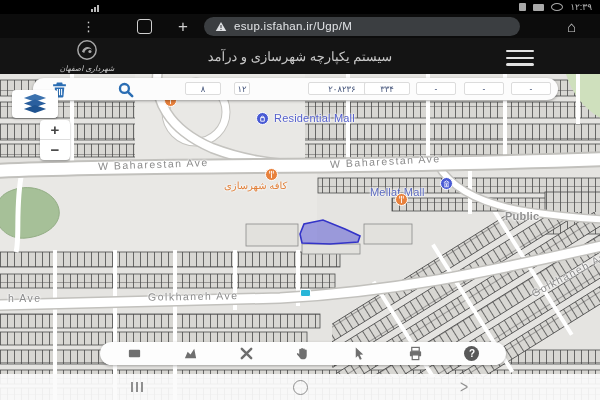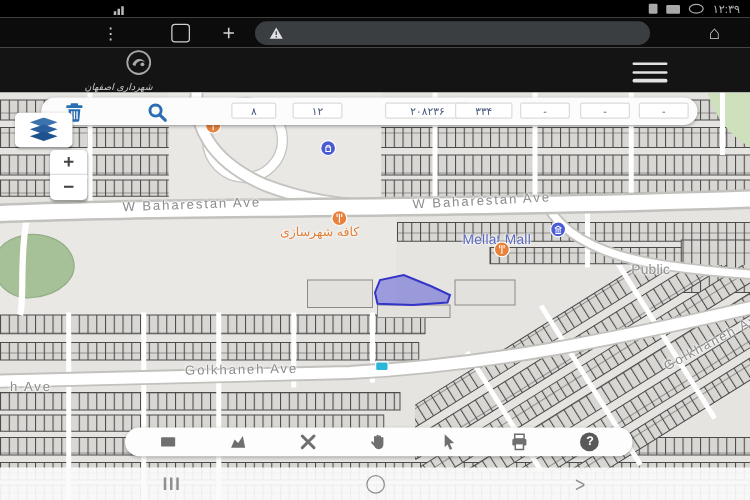--- a/index.html
+++ b/index.html
@@ -26,21 +26,21 @@
   .menu-dots{margin-left:82px;font-size:13px;color:#cfcfcf;line-height:1;}
   .tabbox{margin-left:42px;width:13px;height:13px;border:1.6px solid #cfcfcf;border-radius:3px;}
   .newtab{margin-left:26px;font-size:17px;color:#cfcfcf;line-height:1;font-weight:400;}
   .addr{margin-left:16px;width:316px;height:19px;background:#3b3e41;border-radius:10px;
     display:flex;align-items:center;gap:7px;padding:0 11px;box-sizing:border-box;}
   .addr .url{color:#e3e5e8;font-size:11.5px;letter-spacing:.3px;white-space:nowrap;overflow:hidden;}
   .homeic{margin-left:auto;margin-right:24px;font-size:15px;color:#cfcfcf;line-height:1;}
 
   
   .header{position:absolute;top:38px;left:0;right:0;height:36px;background:#141414;}
-  .logo{position:absolute;left:52px;top:1px;width:70px;text-align:right;color:#bdbdbd;}
+  .logo{position:absolute;left:52px;top:1px;width:70px;text-align:center;color:#bdbdbd;}
   .logo .cap{font-size:7.5px;font-style:italic;color:#c9c9c9;margin-top:-1px;white-space:nowrap;}
   .apptitle{position:absolute;left:0;right:0;top:11px;text-align:center;color:#c8c8c8;
     font-size:13px;direction:rtl;}
   .hamb{position:absolute;right:66px;top:12px;width:28px;}
   .hamb i{display:block;height:2.4px;background:#e2e2e2;border-radius:2px;margin-bottom:4.2px;}
 
   
   .map{position:absolute;top:74px;left:0;right:0;bottom:0;background:#e5e4e1;overflow:hidden;}
   .map svg.base{position:absolute;left:0;top:0;}
 
@@ -117,33 +117,35 @@
   <div class="browser">
     <span class="menu-dots">⋮</span>
     <span class="tabbox"></span>
     <span class="newtab">+</span>
     <div class="addr">
       <svg width="12" height="11" viewBox="0 0 16 14">
         <path d="M8,1 L15,13 H1 Z" fill="#dfe1e4"></path>
         <rect x="7.3" y="5" width="1.4" height="4" fill="#3b3e41"></rect>
         <rect x="7.3" y="10.2" width="1.4" height="1.5" fill="#3b3e41"></rect>
       </svg>
+      <span class="url">esup.isfahan.ir/Ugp/M</span>
     </div>
     <span class="homeic">⌂</span>
   </div>
 
   <div class="header">
     <div class="logo">
       <svg width="22" height="22" viewBox="0 0 24 24">
         <circle cx="12" cy="12" r="10" fill="none" stroke="#a8a8a8" stroke-width="1.6"></circle>
         <path d="M6.5,14 C8.5,7.5 15.5,7.5 17.5,12 C15.5,9.8 10,10 9,15.2 Z" fill="#a8a8a8"></path>
         <circle cx="15.2" cy="13.6" r="1.7" fill="#a8a8a8"></circle>
       </svg>
       <div class="cap">شهرداری اصفهان</div>
     </div>
+    <div class="apptitle">سیستم یکپارچه شهرسازی و درآمد</div>
     <div class="hamb">
         <i></i>
         <i></i>
         <i></i>
       </div>
   </div>
 
   <div class="map">
     <svg class="base" width="600" height="326" viewBox="0 0 600 326">
       <defs>
@@ -227,33 +229,34 @@
         <rect x="302" y="170" width="58" height="10"></rect>
       </g>
 
       <path d="M300,160 L304,150 L323,146 L345,155 L360,162 L358,168 L330,170 L302,169 Z" fill="rgba(62,62,210,0.45)" stroke="#3434c8" stroke-width="1.6"></path>
     </svg>
 
     <div class="mlabel" style="left:98px;top:84px;transform:rotate(-2deg);">W Baharestan Ave</div>
     <div class="mlabel" style="left:330px;top:81px;transform:rotate(-3deg);">W Baharestan Ave</div>
     <div class="mlabel" style="left:148px;top:216px;transform:rotate(-1deg);">Golkhaneh Ave</div>
     <div class="mlabel" style="left:532px;top:214px;transform:rotate(-28deg);transform-origin:0 50%;">Golkhaneh Ave</div>
-    <div class="mlabel" style="left:8px;top:230px;">h Ave</div>
-    <div class="poilabel" style="left:505px;top:136px;color:#8f8f8f;font-size:11px;">Public</div>
+    <div class="mlabel" style="left:8px;top:218px;">h Ave</div>
+    <div class="poilabel" style="left:505px;top:136px;color:#8f8f8f;font-size:11px;font-weight:bold;">Public</div>
 
     <div class="poi orange" style="left:164px;top:20px;">
       <svg width="9" height="9" viewBox="0 0 10 10">
           <path d="M3,1 V4 M5,1 V4 M7,1 V4 M5,4 V9" stroke="#fff" stroke-width="1" fill="none"></path>
         </svg>
     </div>
     <div class="poi blue" style="left:256px;top:38px;">
       <svg width="9" height="9" viewBox="0 0 10 10">
           <path d="M3,4 h4 v4 h-4 Z M3.6,4 a1.4,1.6 0 0 1 2.8,0" stroke="#fff" stroke-width="1" fill="none"></path>
         </svg>
     </div>
+    <div class="poilabel" style="left:274px;top:38px;color:#5560cc;font-size:11px;">Residential Mall</div>
 
     <div class="poi orange" style="left:265px;top:94px;">
       <svg width="9" height="9" viewBox="0 0 10 10">
           <path d="M3,1 V4 M5,1 V4 M7,1 V4 M5,4 V9" stroke="#fff" stroke-width="1" fill="none"></path>
         </svg>
     </div>
     <div class="poilabel" style="left:224px;top:106px;color:#e0813c;font-size:10px;direction:rtl;">کافه شهرسازی</div>
 
     <div class="poilabel" style="left:370px;top:112px;color:#5b6abf;font-size:11px;">Mellat Mall</div>
     <div class="poi blue" style="left:440px;top:103px;">
@@ -277,21 +280,21 @@
           <path d="M6,7.5 V13.5 M8,7.5 V13.5 M10,7.5 V13.5" stroke="#fff" stroke-width="1"></path>
         </svg>
       </span>
       <span class="icbtn" style="left:84px;">
         <svg width="17" height="17" viewBox="0 0 16 16">
           <circle cx="7" cy="7" r="4.2" fill="none" stroke="#2a6db3" stroke-width="2.2"></circle>
           <path d="M10.2,10.2 L14.3,14.3" stroke="#2a6db3" stroke-width="2.4" stroke-linecap="round"></path>
         </svg>
       </span>
       <input class="tb-field" style="left: 152px; width: 36px;" readonly="" value="۸">
-      <input class="tb-field" style="left: 201px; width: 40px;" readonly="" value="۱۲">
+      <input class="tb-field" style="left: 201px; width: 16px;" readonly="" value="۱۲">
       <input class="tb-field" style="left: 275px; width: 68px;" readonly="" value="۲۰۸۲۳۶">
       <input class="tb-field" style="left: 331px; width: 46px;" readonly="" value="۳۳۴">
       <input class="tb-field" style="left: 383px; width: 40px;" readonly="" value="-">
       <input class="tb-field" style="left: 431px; width: 40px;" readonly="" value="-">
       <input class="tb-field" style="left: 478px; width: 40px;" readonly="" value="-">
     </div>
 
     <div class="layersbtn">
       <svg width="28" height="20" viewBox="0 0 24 18">
         <polygon points="12,0 22,3.5 12,7 2,3.5" fill="#3c72ae"></polygon>

